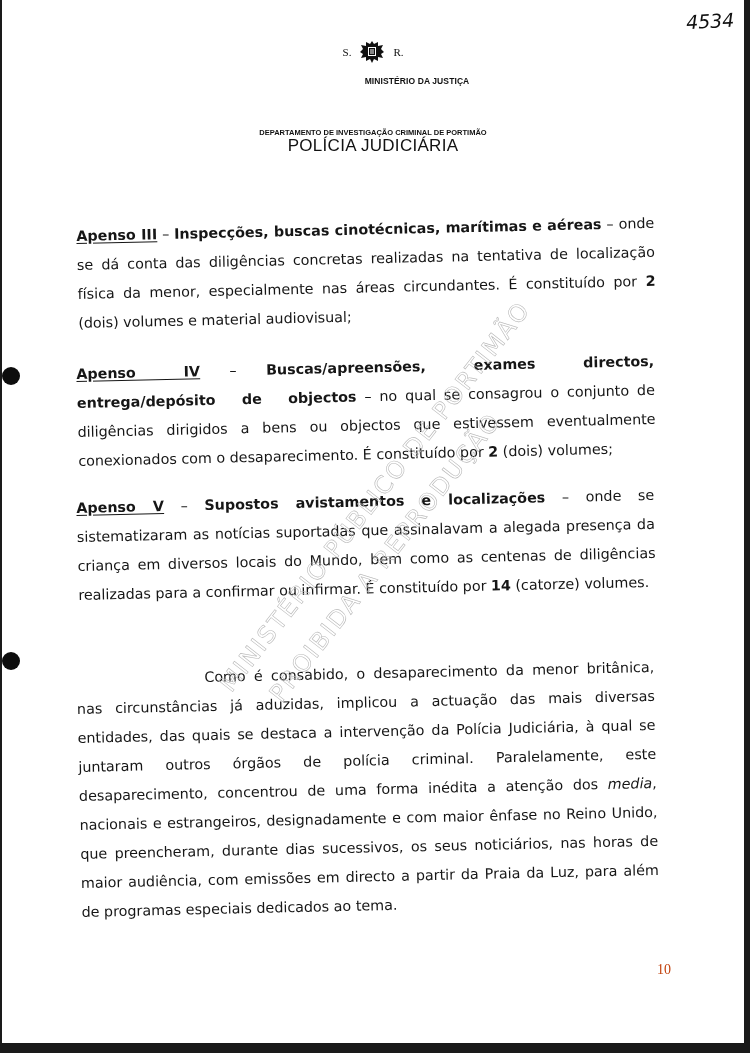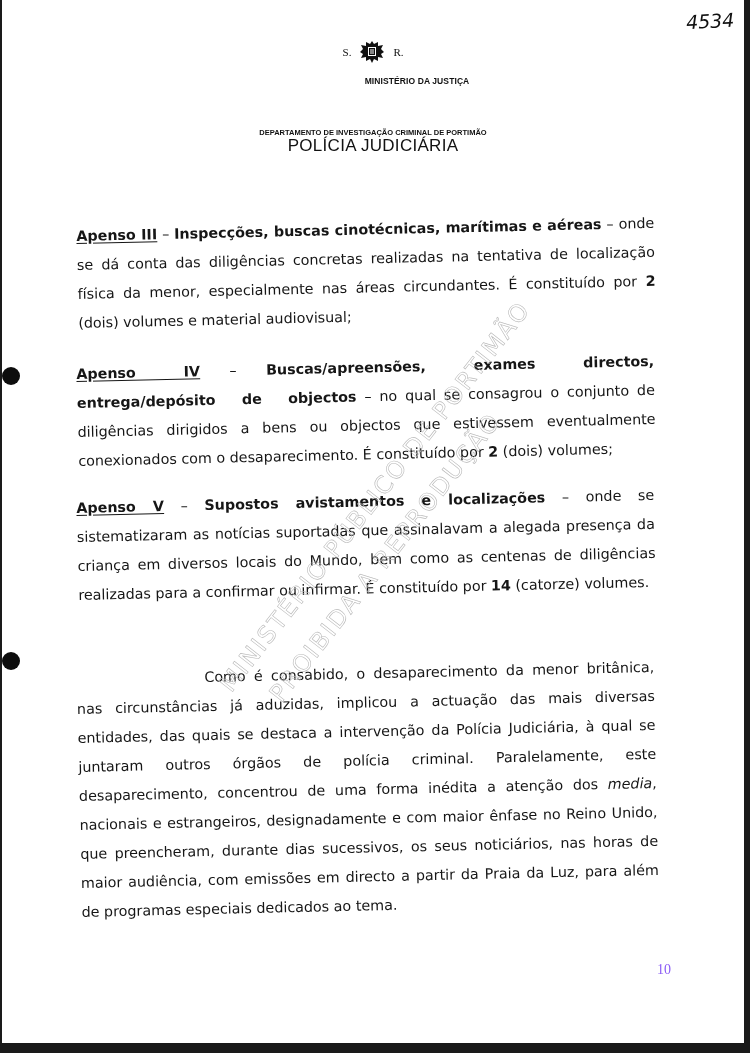--- a/index.html
+++ b/index.html
@@ -33,21 +33,21 @@
   .p1 { top: 222px; }
   .p2 { top: 360px; }
   .p3 { top: 494px; }
   .p4 { top: 666px; text-indent: 128px; }
   .gap-word { word-spacing: 18px; }
 
   .bullet { position: absolute; left: 1px; width: 18px; height: 18px; background: #0d0d0d; border-radius: 50%; }
   .bullet.b1 { top: 367px; left: 0px; }
   .bullet.b2 { top: 652px; left: 0px; }
 
-  .page-number { position: absolute; left: 655px; top: 962px; font-family: "Liberation Serif", serif; font-size: 14px; color: #8b5cf6; }
+  .page-number { position: absolute; left: 655px; top: 962px; font-family: "Liberation Serif", serif; font-size: 14px; color: #c2410c; }
 
   .watermark {
     position: absolute; font-family: "DejaVu Sans", sans-serif; font-size: 24px; color: transparent;
     -webkit-text-stroke: 0.6px #b9b9b9; letter-spacing: 2px; white-space: nowrap;
     transform-origin: left top;
   }
   .wm1 { left: 212px; top: 680px; transform: rotate(-52deg); }
   .wm2 { left: 262px; top: 690px; transform: rotate(-52deg); }
 </style>
 </head>

